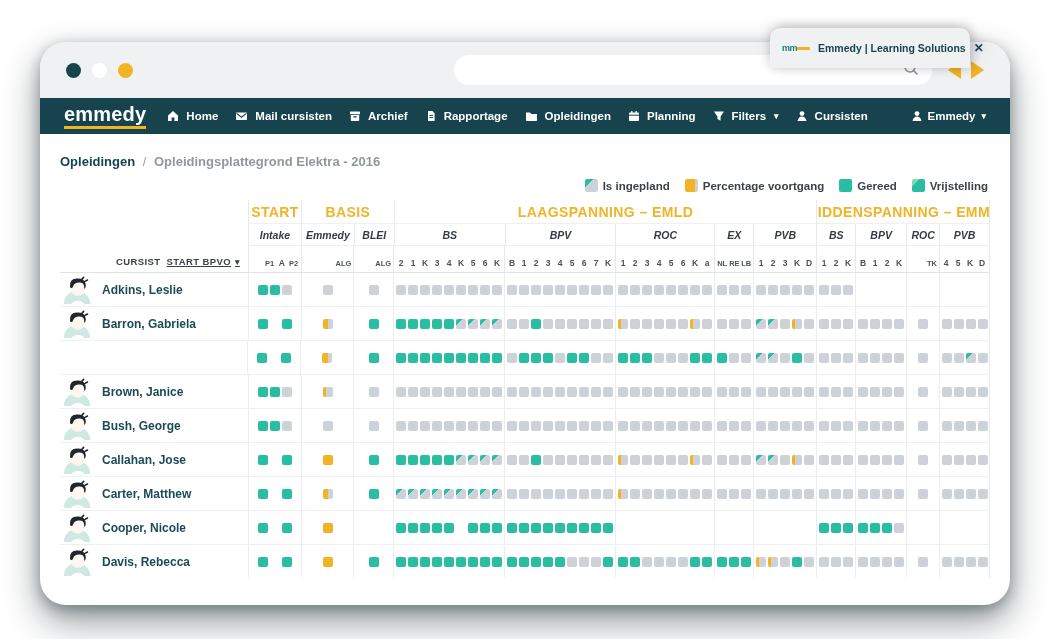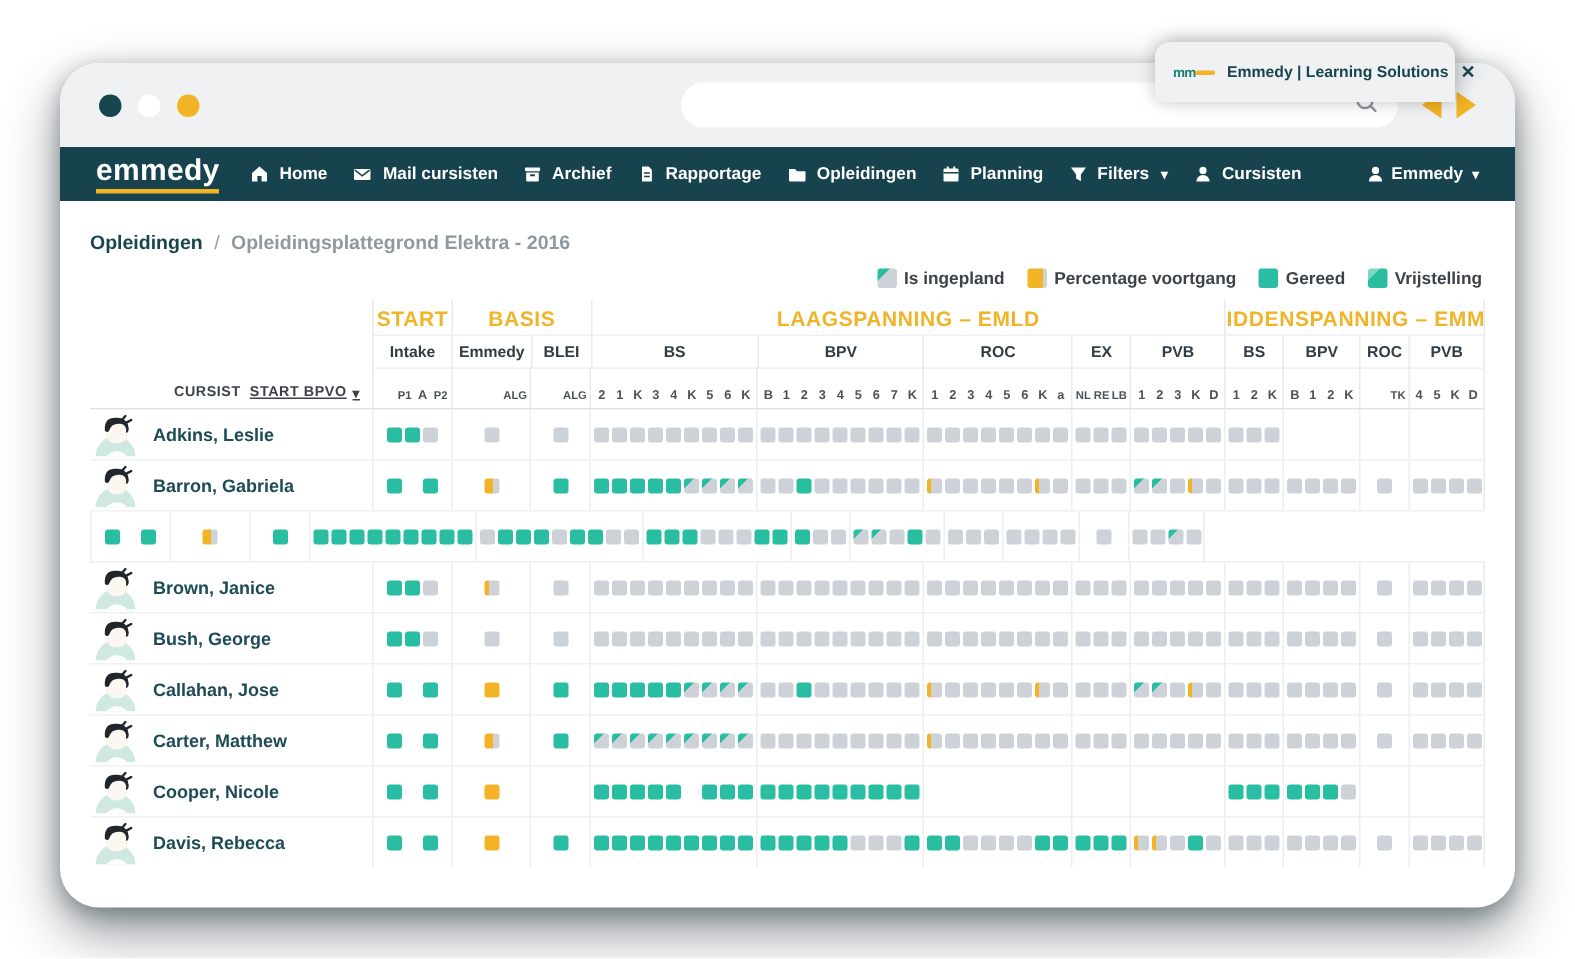--- a/index.html
+++ b/index.html
@@ -55,32 +55,32 @@
   .legend .cell{width:13px;height:13px;}
 
   
   .grid{margin-top:4px;}
   .h-row{display:flex;align-items:stretch;}
   .name-spacer{width:188px;flex:none;box-sizing:border-box;}
   .gbox,.sbox,.lbox,.sgbox{box-sizing:border-box;border-left:1px solid #e7eaec;}
   .h-groups{height:24px;}
   .gbox{display:flex;align-items:center;justify-content:center;border-bottom:1px solid #eef0f2;
         color:#f0b429;font-weight:800;font-size:14px;letter-spacing:.4px;white-space:nowrap;overflow:hidden;}
-  .h-sub{height:22px;}
+  .h-sub{height:22px;font-style:italic;}
   .sbox{display:flex;align-items:center;justify-content:center;border-bottom:1px solid #eef0f2;
         color:#333c44;font-weight:800;font-size:10.5px;white-space:nowrap;overflow:hidden;}
   .h-letters{height:26px;border-bottom:1px solid #dfe3e6;}
   .lbox{display:flex;align-items:flex-end;justify-content:flex-end;gap:2px;padding:0 2px 5px;}
   .lbox .ltr{width:10px;text-align:center;font-size:8.5px;font-weight:800;color:#4b5258;line-height:1;flex:none;}
   .h-letters .name-spacer{display:flex;justify-content:space-between;align-items:flex-end;
         padding:0 8px 5px 56px;font-size:9.5px;font-weight:800;color:#3b4249;letter-spacing:.4px;}
   .sort-hd{text-decoration:underline;display:flex;align-items:center;gap:3px;cursor:default;}
   .sort-hd .caret{color:#3b4249;}
   .t-row{height:33px;display:flex;align-items:stretch;}
-  .t-row + .t-row{border-top:1px solid #eef0f2;}
+  .t-row + .t-row{border-top:1px solid #eef0f2;justify-content:flex-end;}
   .name-cell{width:188px;flex:none;display:flex;align-items:center;gap:10px;padding-left:2px;
              box-sizing:border-box;font-size:12px;font-weight:700;color:#1d4b55;}
   .sgbox{border-left:1px solid #eceef0;display:flex;align-items:center;justify-content:center;
          gap:2px;padding:0 2px;}
   .h-row > :last-child,.t-row > :last-child{border-right:1px solid #e7eaec;}
 
   .cell{width:10px;height:10px;border-radius:2px;flex:none;}
   .c-g{background:#cdd2d9;}
   .c-t{background:#29bea2;}
   .c-y{background:#f2b324;}

